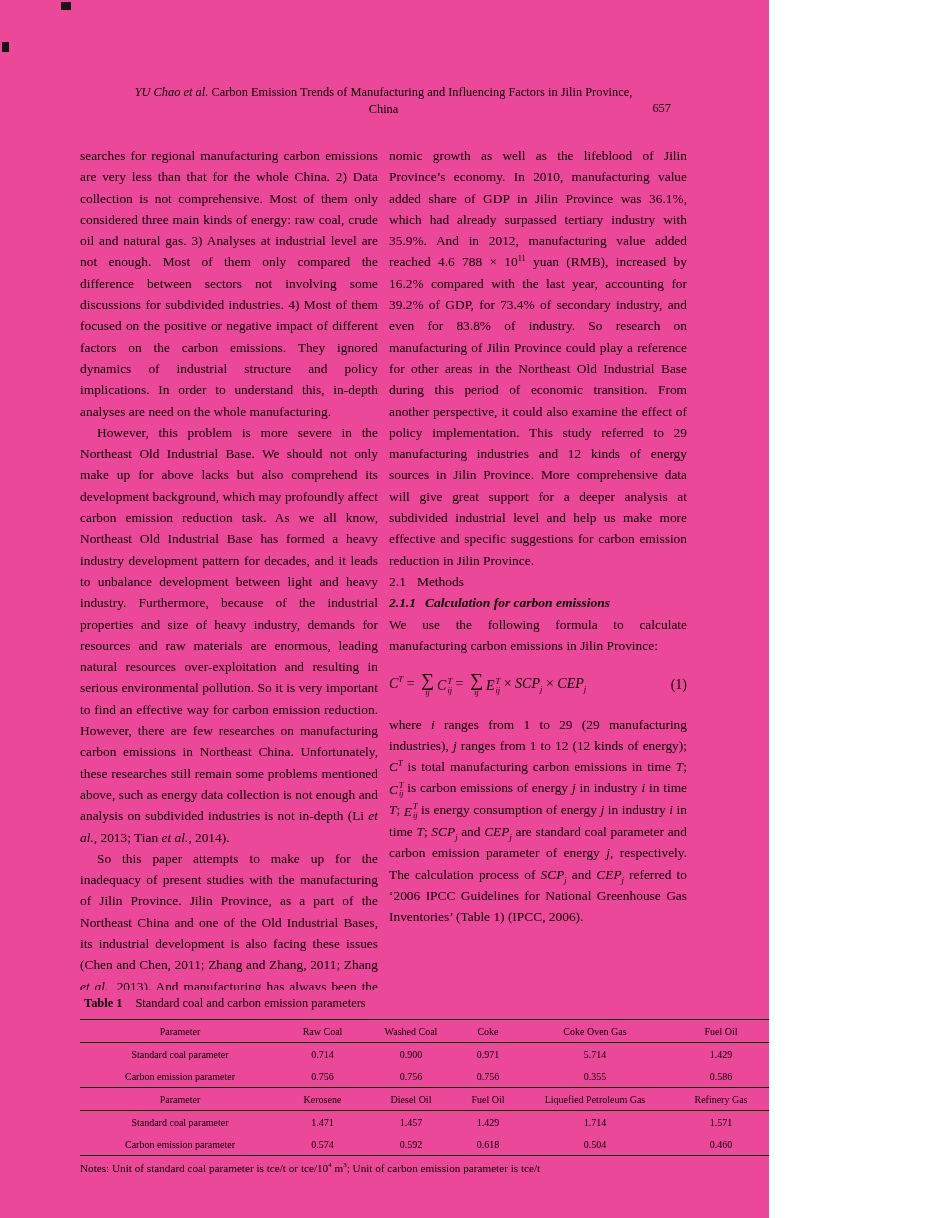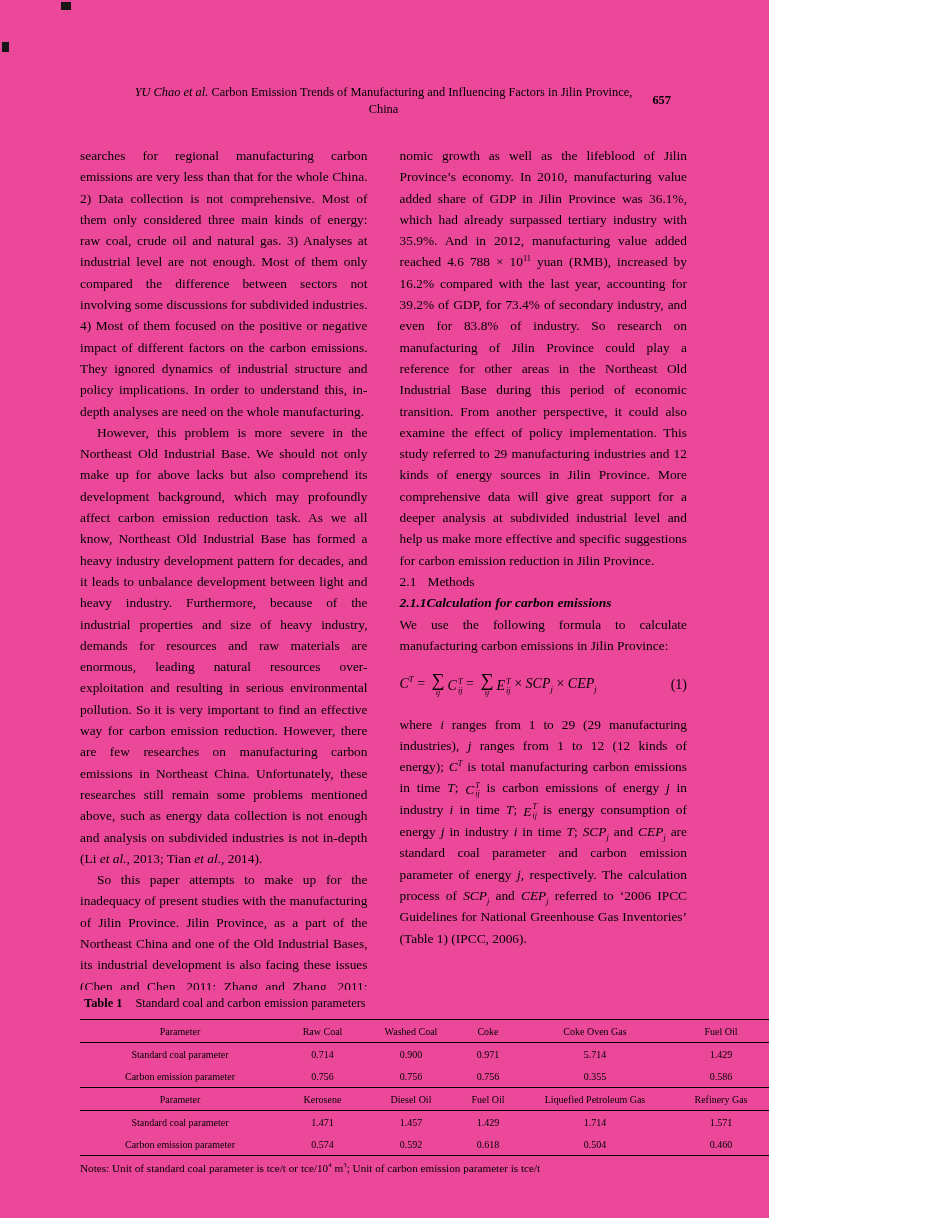--- a/index.html
+++ b/index.html
@@ -11,42 +11,42 @@
     color: #000;
     font-family: "Liberation Serif", "DejaVu Serif", serif;
     padding: 84px 82px 0 80px;
     overflow: hidden;
   }
   .artifact-a { position: absolute; left: 61px; top: 2px;  width: 10px; height: 8px; background: #161616; }
   .artifact-b { position: absolute; left: 2px;  top: 42px; width: 7px;  height: 10px; background: #161616; }
 
   .running-header { position: relative; font-size: 12.4px; line-height: 17px; }
   .rh-center { text-align: center; padding: 0 46px; }
-  .rh-page { position: absolute; right: 16px; top: 8px; font-weight: bold; }
+  .rh-page { position: absolute; right: 16px; top: 16px; }
   .it { font-style: italic; }
 
-  .columns { display: flex; gap: 32px; margin-top: 27px; height: 845px; overflow: hidden; }
+  .columns { display: flex; gap: 11px; margin-top: 27px; height: 845px; overflow: hidden; }
   .col { width: 378px; font-size: 13.4px; line-height: 21.3px; text-align: justify; hyphens: auto; }
   .body-p { margin: 0; }
   .indent { text-indent: 17px; }
 
   sup, sub { font-size: 0.62em; line-height: 0; }
 
   .ss-wrap { display: inline-flex; align-items: center; line-height: 0; vertical-align: -2px; }
   .ss-col  { display: inline-flex; flex-direction: column; font-size: 0.60em; line-height: 1.1; margin-left: 1px; }
   .u-stack { display: inline-flex; flex-direction: column; align-items: center; vertical-align: middle; margin: 0 3px; line-height: 0; }
   .u-main  { font-size: 1.3em; line-height: 1; }
   .u-under { font-size: 0.58em; font-style: italic; line-height: 1.1; }
 
   .sec-h { font-size: 15.6px; font-weight: bold; margin: 17px 0 15px; line-height: 22px; }
   .sec-h .h-num { margin-right: 15px; }
   .sub-h { font-size: 13.5px; font-weight: normal; margin: 0; line-height: 21.5px; }
   .sub-h .h-num { margin-right: 11px; }
   .subsub-h { font-size: 13.5px; font-weight: bold; font-style: italic; margin: 0; line-height: 21.5px; }
-  .subsub-h .h-num { }
+  .subsub-h .h-num { margin-right: 9px; }
 
   .equation { display: flex; align-items: center; margin: 12px 0 13px; font-size: 14px; min-height: 32px; }
   .eq-num { margin-left: auto; font-style: normal; }
 
   .table-section { margin-top: 6px; }
   .table-caption { font-size: 12.4px; margin: 0 0 8px 4px; }
   .cap-label { font-weight: bold; margin-right: 13px; }
 
   table.param-table {
     width: 100%;

